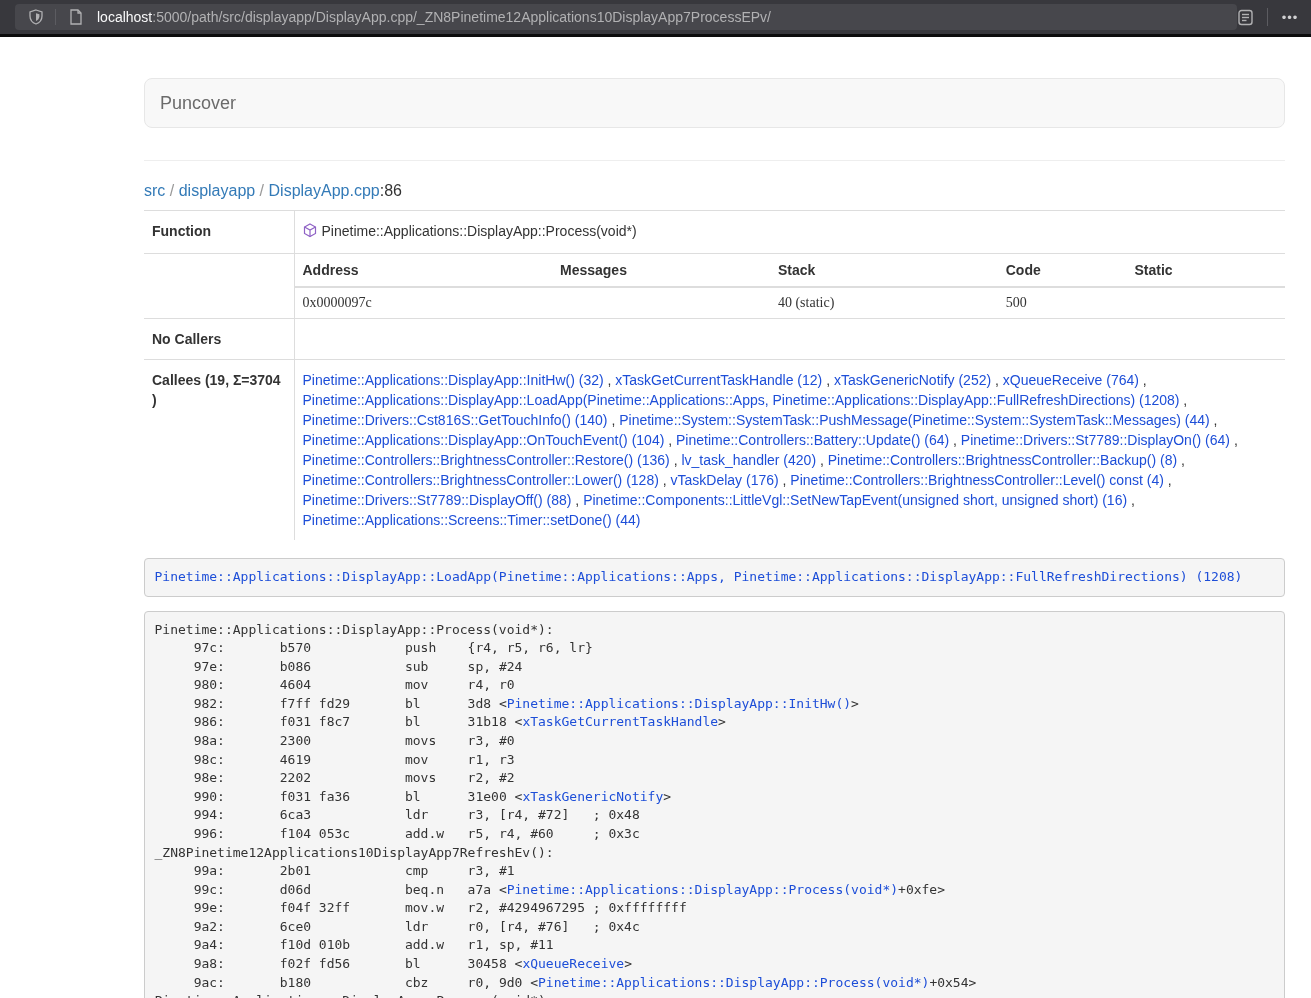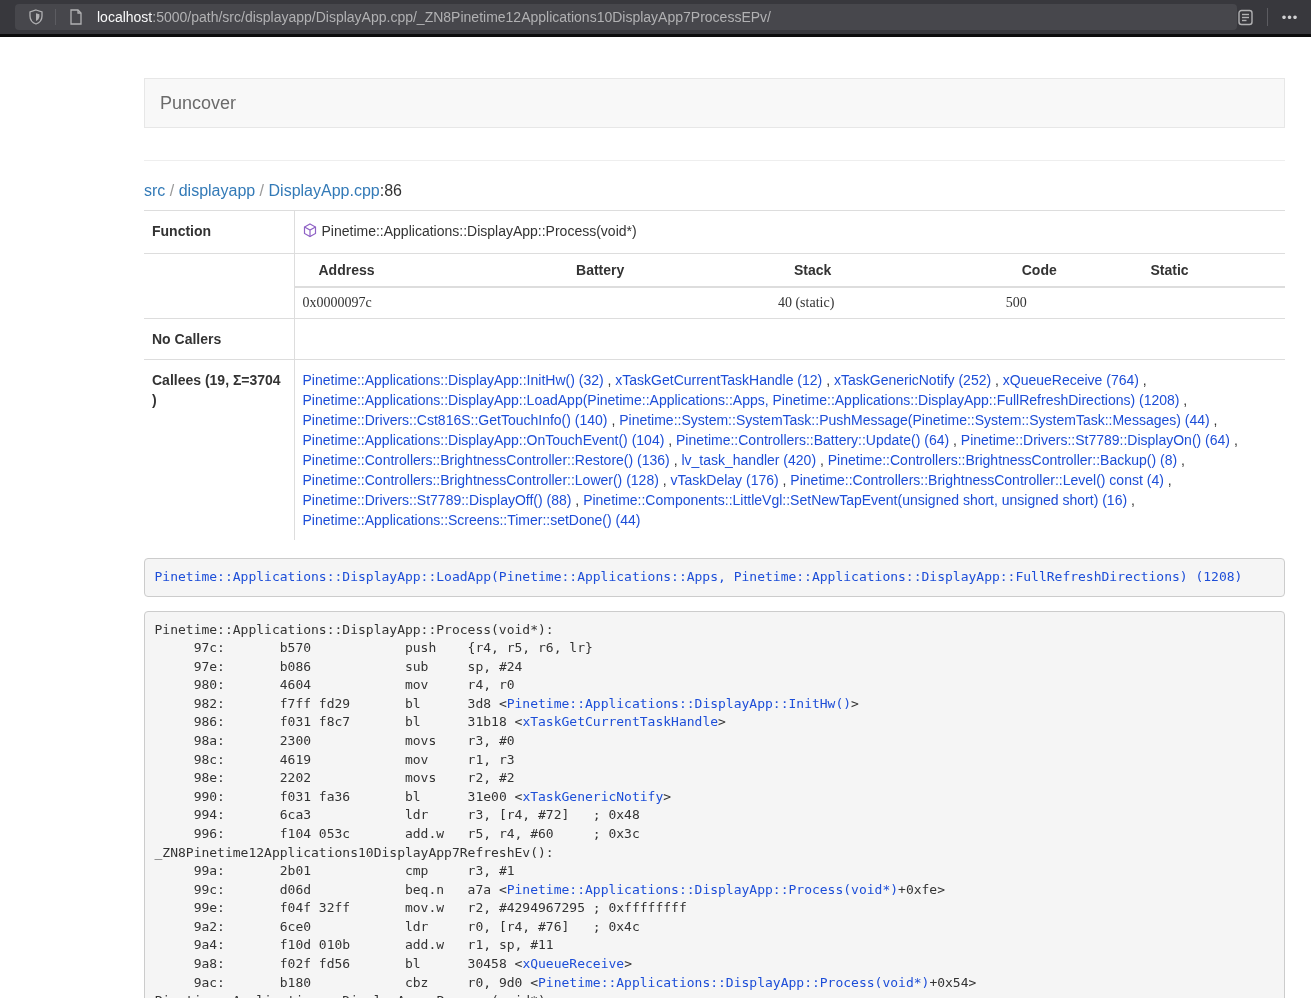--- a/index.html
+++ b/index.html
@@ -14,38 +14,38 @@
   .url-text { font-size:14px; color:#b1b1b3; white-space:nowrap; overflow:hidden; margin-left:8px; }
   .url-text .host { color:#f9f9fa; }
   .chrome-right { position:absolute; right:8px; top:0; height:34px; display:flex; align-items:center; }
   .chrome-right .vdiv { width:1px; height:18px; background:#5c5c61; margin:0 9px; }
   .icon-btn { display:flex; align-items:center; justify-content:center; width:26px; height:26px; }
   .dots { color:#d0d0d2; font-size:13px; letter-spacing:1px; line-height:1; }
   .chrome-strip { height:3px; background:#0c0c0d; }
 
   
   .page { margin:41px 26px 0 144px; }
-  .navbar { background:#f8f8f8; border:1px solid #e7e7e7; border-radius:0; height:50px;
+  .navbar { background:#f8f8f8; border:1px solid #e7e7e7; border-radius:8px; height:50px;
             display:flex; align-items:center; margin-bottom:32px; }
   .brand { font-size:18px; color:#6b6b6b; padding:0 15px; }
   hr { border:none; border-top:1px solid #eee; margin:0 0 21px 0; }
 
   .breadcrumb { font-size:16px; margin-bottom:10px; }
   .breadcrumb a { color:#337ab7; text-decoration:none; }
   .breadcrumb .sep { color:#999; }
   .breadcrumb .suffix { color:#333; }
 
   a { color:#1d4ed8; text-decoration:none; }
 
   table.fn-table { width:100%; border-collapse:collapse; font-size:14px; margin-bottom:18px; }
   table.fn-table > tbody > tr > td { border-top:1px solid #ddd; padding:10px 8px; vertical-align:top; line-height:20px; }
   table.fn-table > tbody > tr > td.lbl { width:150px; font-weight:bold; border-right:1px solid #ddd; }
   td.nopad { padding:0 !important; }
   table.inner { width:100%; border-collapse:collapse; font-size:14px; }
-  table.inner th { text-align:left; font-weight:bold; padding:6px 24px; border-bottom:2px solid #ddd; line-height:20px; }
+  table.inner th { text-align:left; font-weight:bold; padding:6px 8px; border-bottom:2px solid #ddd; line-height:20px; }
   table.inner td { padding:5px 8px; line-height:20px;font-family:Liberation Serif, serif; }
   .cube { display:inline-block; vertical-align:-2px; margin-right:5px; }
   .callees { line-height:20px; }
 
   pre.box { background:#f5f5f5; border:1px solid #ccc; border-radius:4px; padding:9px 9.5px;
             font-family:"DejaVu Sans Mono", monospace; font-size:13px; line-height:1.43;
             white-space:pre; overflow:hidden; tab-size:8; -moz-tab-size:8; color:#333; }
   pre.highlight { margin-bottom:14px; }
   pre.code { height:460px; }
 </style>
@@ -116,21 +116,21 @@
             <colgroup>
                 <col style="width:26%">
                 <col style="width:22%">
                 <col style="width:23%">
                 <col style="width:13%">
                 <col style="width:16%">
               </colgroup>
             <thead>
               <tr>
                 <th>Address</th>
-                <th>Battery</th>
+                <th>Messages</th>
                 <th>Stack</th>
                 <th>Code</th>
                 <th>Static</th>
               </tr>
             </thead>
             <tbody>
               <tr>
                 <td>0x0000097c</td>
                 <td></td>
                 <td>40 (static)</td>

